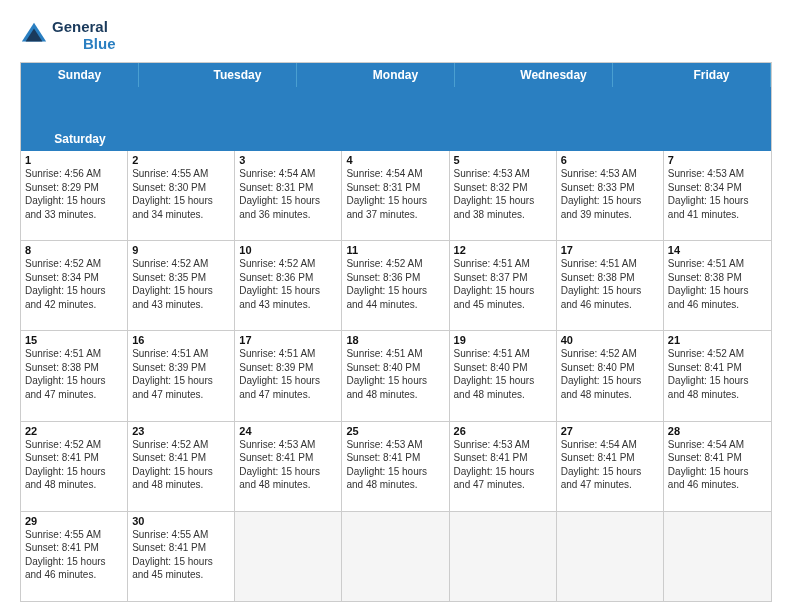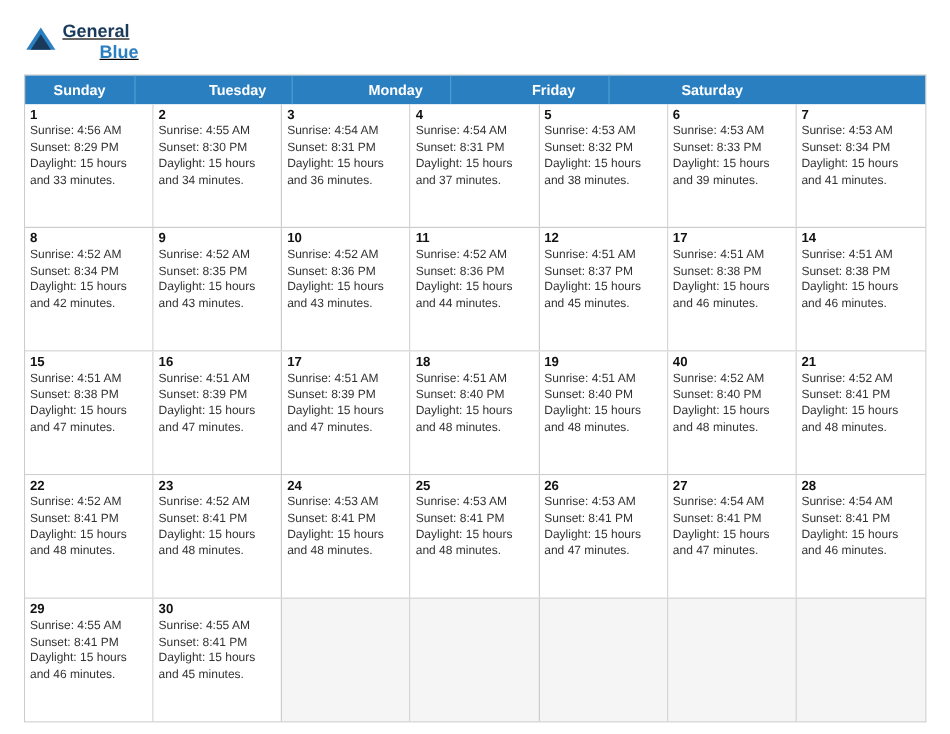--- a/index.html
+++ b/index.html
@@ -15,21 +15,20 @@
       height: 612px;
       padding: 18px 20px 10px 20px;
       display: flex;
       flex-direction: column;
     }
     .header {
       display: flex;
       justify-content: space-between;
       align-items: flex-start;
       margin-bottom: 10px;
-      text-decoration: underline;
     }
     .logo {
       display: flex;
       align-items: center;
       gap: 4px;
     }
     .logo-icon {
       width: 28px;
       height: 28px;
     }
@@ -46,21 +45,21 @@
       color: #333;
     }
     .calendar {
       flex: 1;
       display: flex;
       flex-direction: column;
       border: 1px solid #ccc;
     }
     .cal-header {
       display: grid;
-      grid-template-columns: repeat(6, 1fr);
+      grid-template-columns: repeat(5, 1fr);
       background: #2a7fc1;
       gap: 40px;
     }
     .cal-header-cell {
       color: #fff;
       font-weight: bold;
       font-size: 12px;
       text-align: center;
       padding: 5px 2px;
       border-right: 1px solid #4a9fd1;
@@ -121,20 +120,21 @@
       <div class="month-title"></div>
       <div class="subtitle"></div>
     </div>
   </div>
 
   <div class="calendar">
     <div class="cal-header">
     <div class="cal-header-cell">Sunday</div>
         <div class="cal-header-cell">Tuesday</div>
         <div class="cal-header-cell">Monday</div>
+        <div class="cal-header-cell">Wednesday</div>
         <div class="cal-header-cell">Friday</div>
         <div class="cal-header-cell">Saturday</div>
       </div>
     <div class="cal-body">
     <div class="cal-row">
           <div class="cal-cell">
             <span class="day-num">1</span>
             <div class="cell-text" style="white-space: pre-line;">Sunrise: 4:56 AM
 Sunset: 8:29 PM
 Daylight: 15 hours

